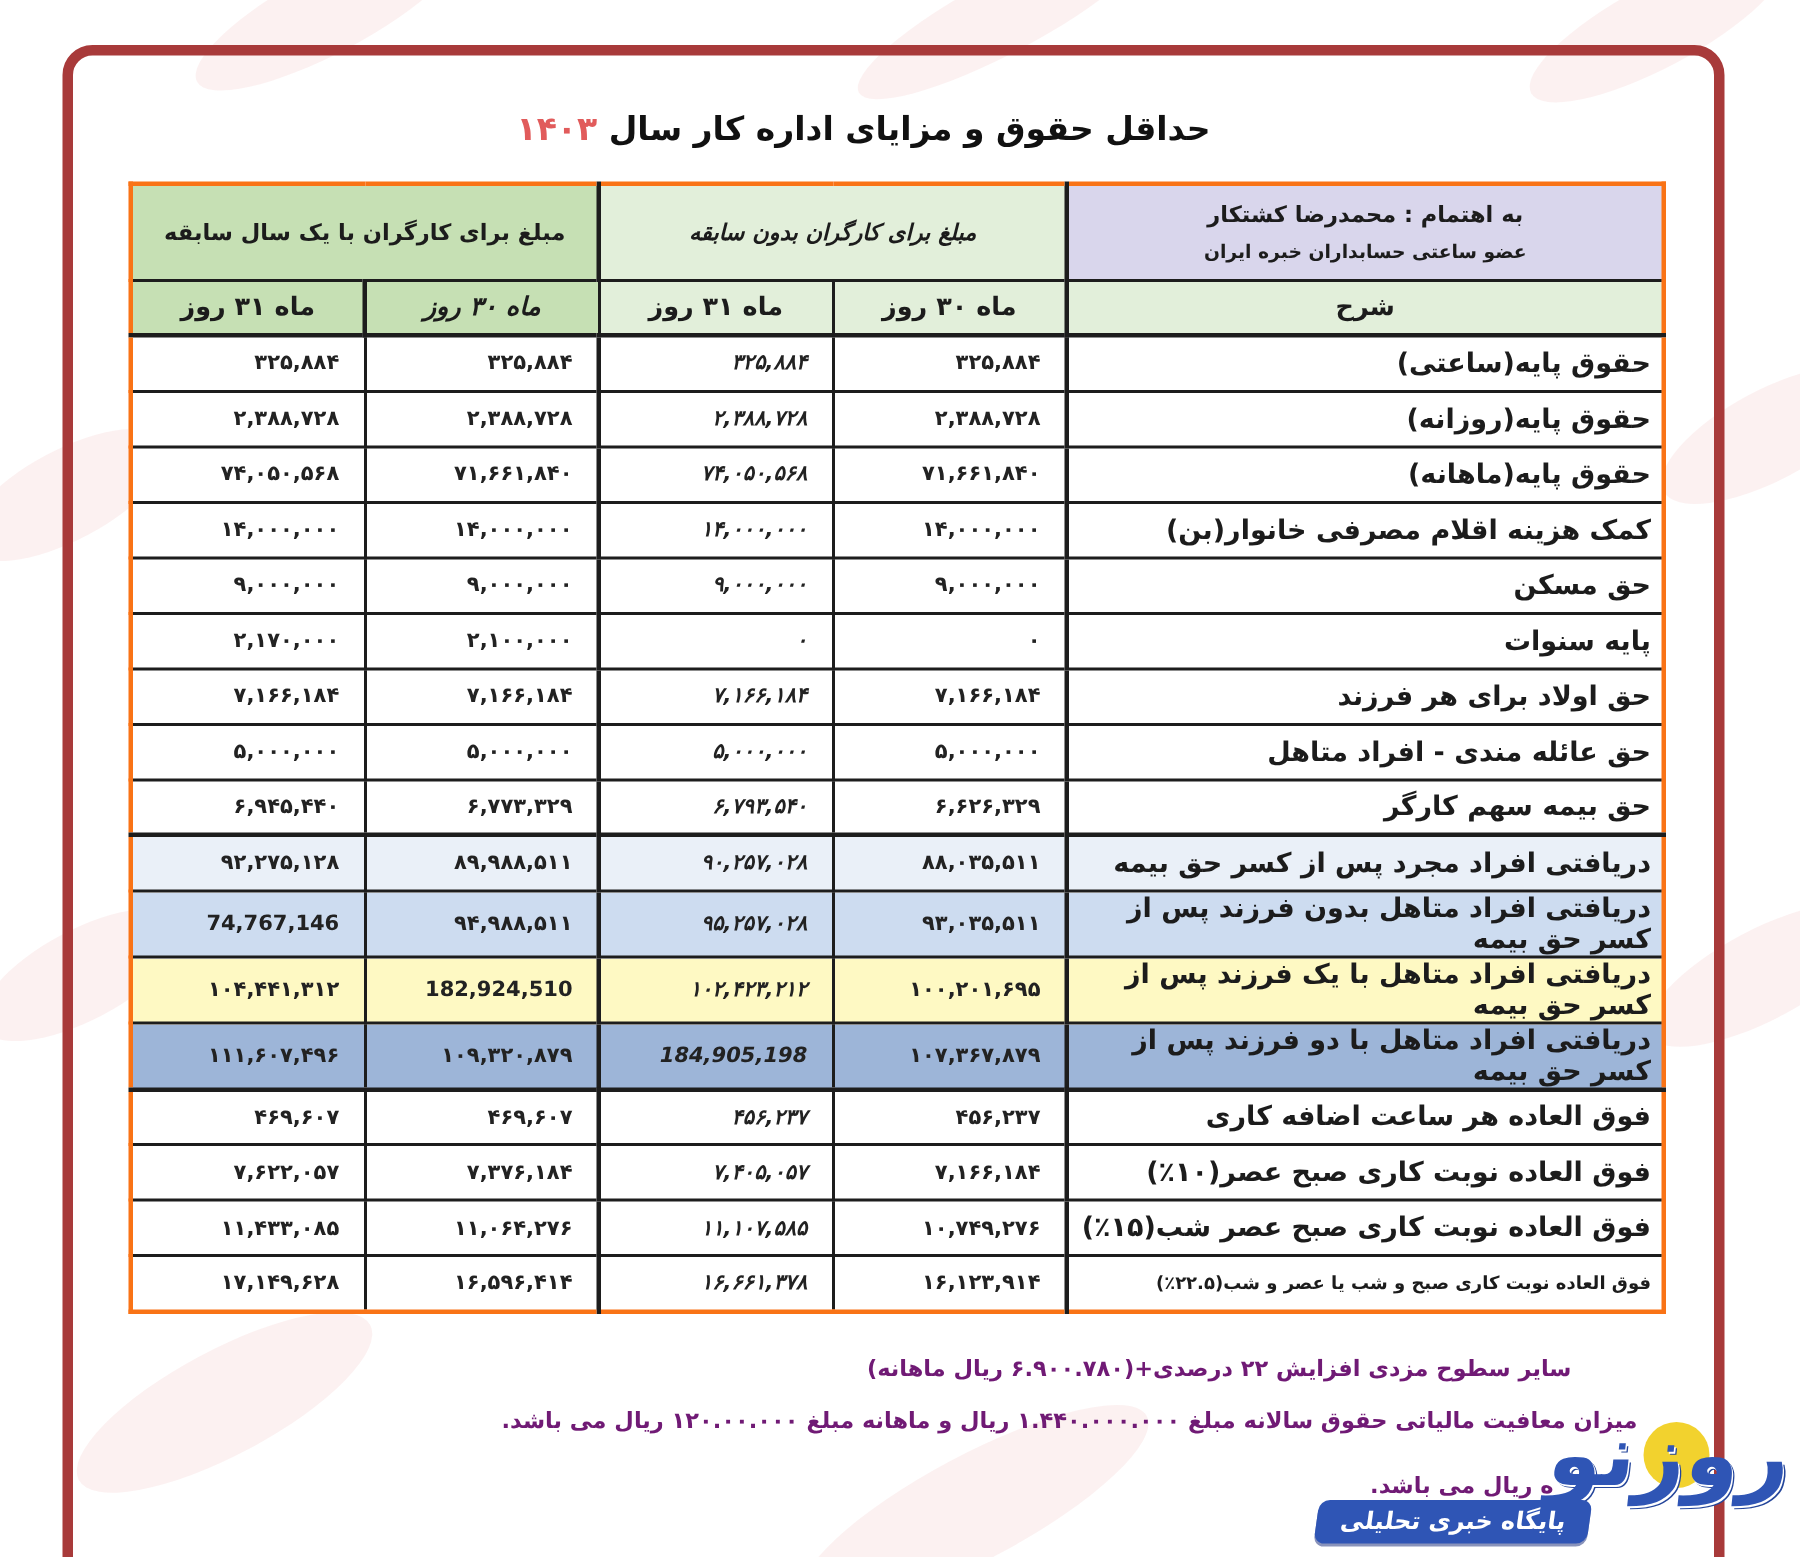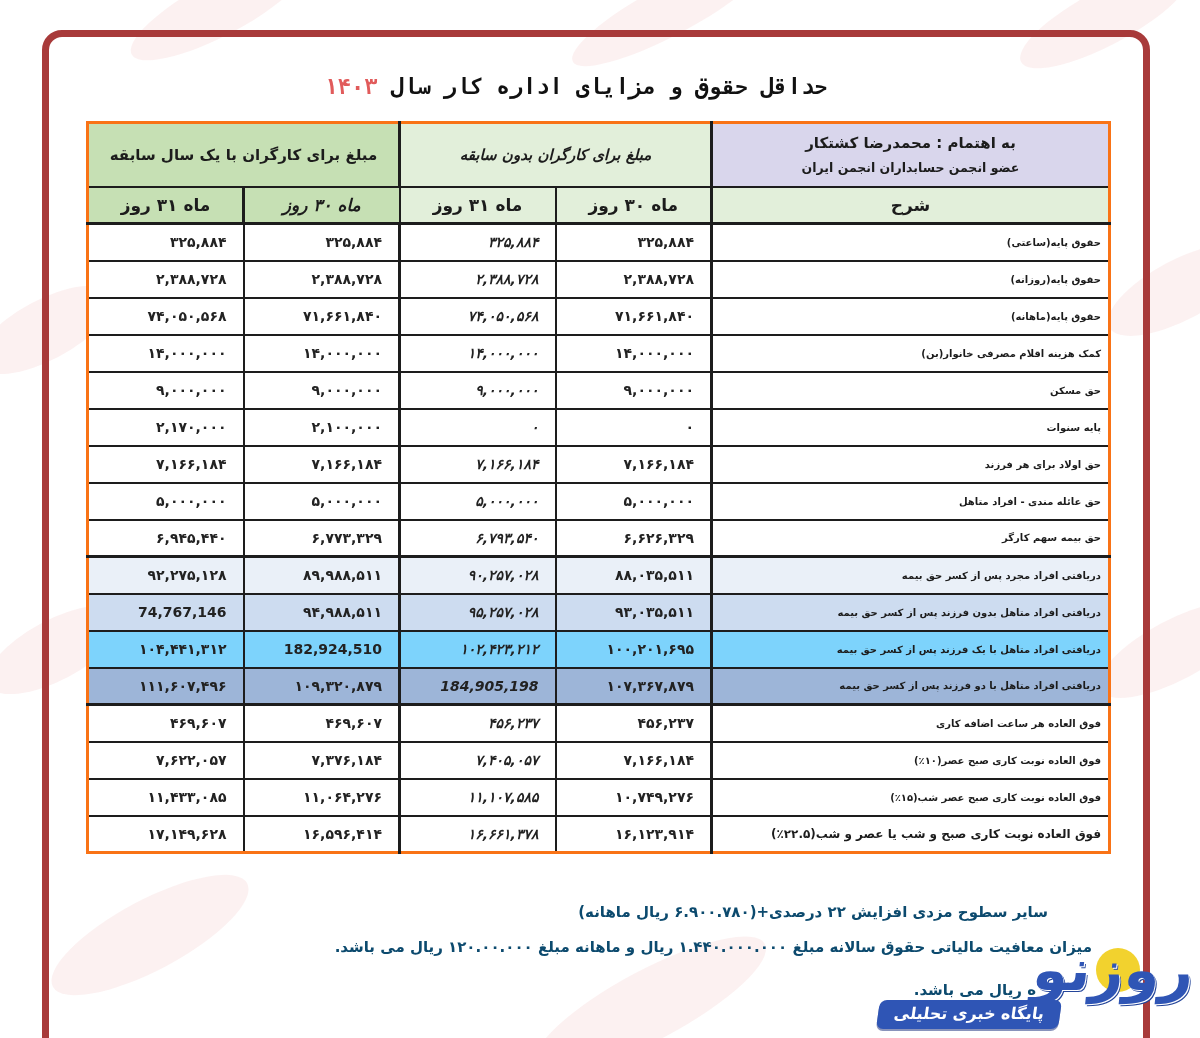--- a/index.html
+++ b/index.html
@@ -14,21 +14,21 @@
   .wm.r{transform:rotate(-28deg);}
 
   .frame{
     position:absolute;left:42px;top:30px;width:1108px;height:1060px;
     border:7px solid #a83a3a;border-radius:20px 20px 0 0;
     box-sizing:border-box;background:transparent;
   }
 
   .page-title{
     position:absolute;top:74px;left:0;width:1152px;text-align:center;
-    font-size:22px;font-weight:bold;color:#111;font-family:Liberation Mono, monospace;
+    font-size:22px;font-weight:bold;color:#111;
   }
   .page-title .year{color:#e15b5b;}
 
   table.wage{
     position:absolute;top:121px;right:89px;
     border-collapse:collapse;table-layout:fixed;
     border:3px solid #f97316;
     background:#fff;
   }
   .wage th,.wage td{border:2px solid #1d1d1d;box-sizing:border-box;overflow:hidden;}
@@ -49,30 +49,30 @@
   th.desc-h{background:#e2efda;}
   th.sub-new{background:#e2efda;}
   th.sub-exp{background:#c6e0b4;}
   tr.head-b th{border-bottom-width:3px;}
 
   
   th.credit,th.desc-h,td.c-desc{border-left-width:3px;}
   th.group-new,th.b-v1,td.c-v1{border-left-width:3px;font-style:italic;}
 
   tbody td{height:37px;font-weight:bold;}
-  td.c-desc{text-align:right;padding:0 7px 0 2px;font-size:10px;}
+  td.c-desc{text-align:right;padding:0 7px 0 2px;font-size:18px;}
   td.c-val{text-align:right;padding:0 16px 0 2px;font-size:14px;color:#222;}
   tbody tr:last-child td.c-desc{font-size:12px;}
 
   tr.tone-blue1 td{background:#eaf0f8;border-top-width:3px;}
   tr.tone-blue2 td{background:#cddcf0;}
-  tr.tone-blue3 td{background:#7dd3fc;}
+  tr.tone-blue3 td{background:#fef9c3;}
   tr.tone-blue4 td{background:#9db5d8;border-bottom-width:3px;}
 
-  .footer-note{position:absolute;font-size:15px;font-weight:bold;color:#0c4a6e;white-space:nowrap;}
+  .footer-note{position:absolute;font-size:15px;font-weight:bold;color:#701a75;white-space:nowrap;}
   #fnote1{top:903px;right:152px;}
   #fnote2{top:938px;right:108px;}
   #fnote3{top:981px;right:164px;}
 
   
   .logo{position:absolute;right:2px;top:944px;width:330px;height:94px;z-index:5;}
   .logo-circle{position:absolute;right:58px;top:4px;width:44px;height:44px;border-radius:50%;
     background:#f2d22e;z-index:1;}
   .logo-name{position:absolute;right:4px;top:-8px;z-index:2;
     font-size:58px;font-weight:bold;color:#2f55b5;transform:skewX(-6deg);
@@ -107,21 +107,21 @@
     <col class="c-desc-w">
       <col class="c-val-w">
       <col class="c-val-w">
       <col class="c-val-w">
       <col class="c-val-w">
   </colgroup>
   <thead>
     <tr class="head-a">
       <th class="credit">
         <div>به اهتمام : محمدرضا کشتکار</div>
-        <div class="l2">عضو انجمن حسابداران انجمن ایران</div>
+        <div class="l2">عضو ساعتی حسابداران خبره ایران</div>
       </th>
       <th class="group-new" colspan="2">مبلغ برای کارگران بدون سابقه</th>
       <th class="group-exp" colspan="2">مبلغ برای کارگران با یک سال سابقه</th>
     </tr>
     <tr class="head-b">
       <th class="desc-h">شرح</th>
       <th class="sub-new">ماه ۳۰ روز</th>
       <th class="sub-new">ماه ۳۱ روز</th>
       <th class="sub-exp b-v1">ماه ۳۰ روز</th>
       <th class="sub-exp">ماه ۳۱ روز</th>

